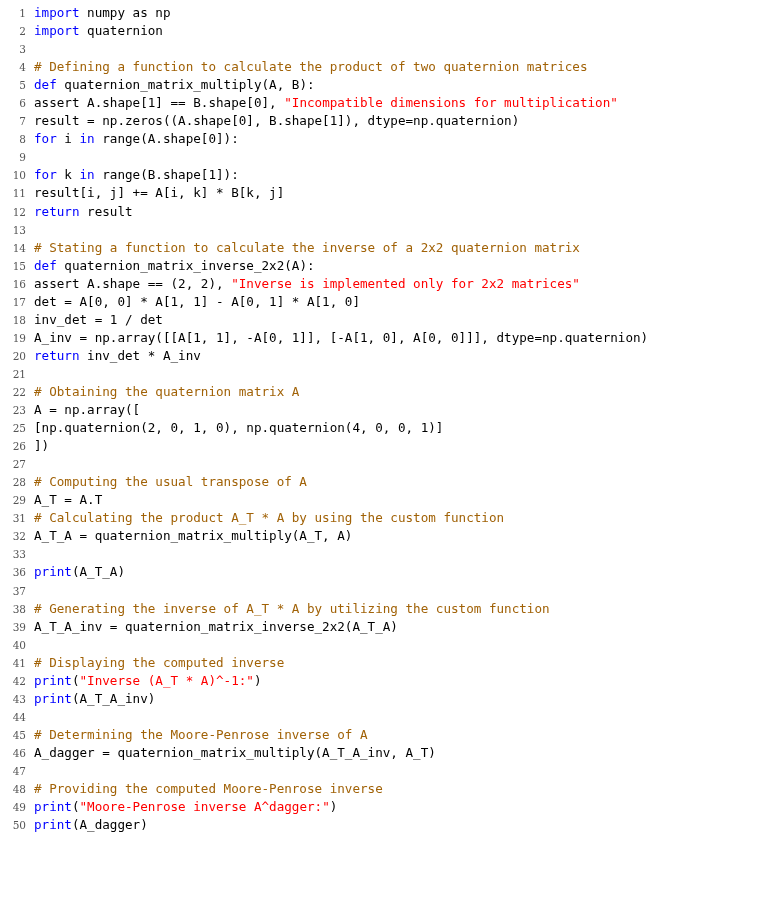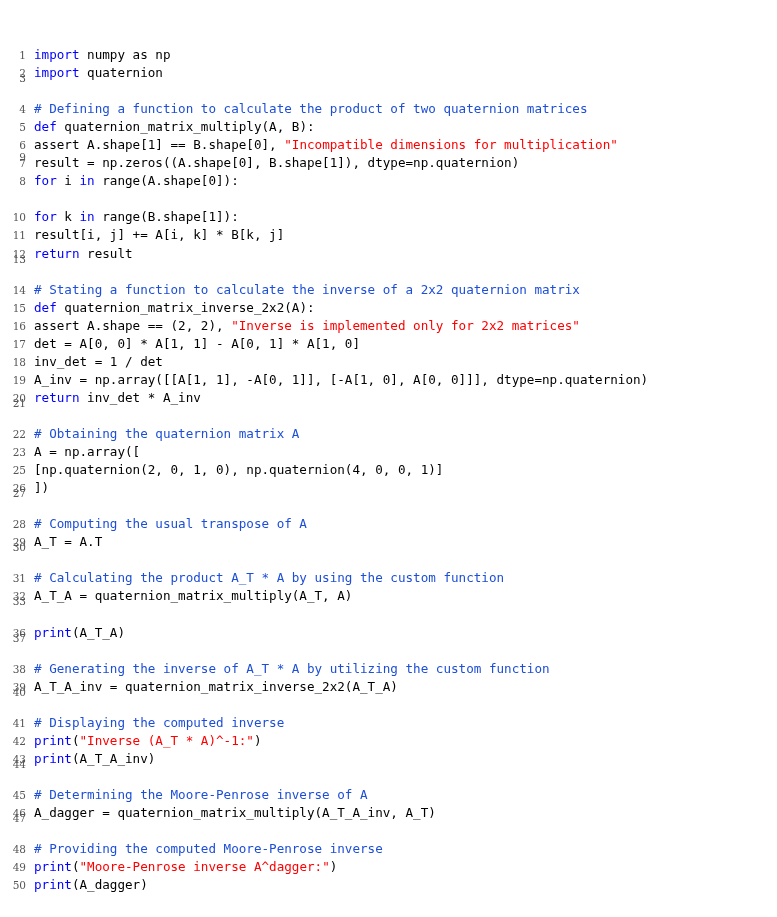--- a/index.html
+++ b/index.html
@@ -30,24 +30,23 @@
     padding-right: 8px;
     color: #555555;
     font-family: "DejaVu Serif", serif;
     font-size: 10.5px;
   }
   .code-text {
     font-size: 12.6px;
     font-family: "DejaVu Sans Mono", monospace;
     color: #000000;
     letter-spacing: 0px;
-    margin-top: 42px;
   }
   .kw   { color: #0000ff; }
-  .cmt  { color: #1d4ed8; }
+  .cmt  { color: #a16207; }
   .str  { color: #ff0000; }
   .plain{ color: #000000; }
 </style>
 </head>
 <body>
 
 <div id="code-listing">
     <div class="code-line"><span class="gutter">1</span><span class="code-text"><span class="kw">import</span><span class="plain"> numpy as np</span></span></div>
     <div class="code-line"><span class="gutter">2</span><span class="code-text"><span class="kw">import</span><span class="plain"> quaternion</span></span></div>
     <div class="code-line"><span class="gutter">3</span><span class="code-text"></span></div>
@@ -69,21 +68,20 @@
     <div class="code-line"><span class="gutter">19</span><span class="code-text"><span class="plain">A_inv = np.array([[A[1, 1], -A[0, 1]], [-A[1, 0], A[0, 0]]], dtype=np.quaternion)</span></span></div>
     <div class="code-line"><span class="gutter">20</span><span class="code-text"><span class="kw">return</span><span class="plain"> inv_det * A_inv</span></span></div>
     <div class="code-line"><span class="gutter">21</span><span class="code-text"></span></div>
     <div class="code-line"><span class="gutter">22</span><span class="code-text"><span class="cmt"># Obtaining the quaternion matrix A</span></span></div>
     <div class="code-line"><span class="gutter">23</span><span class="code-text"><span class="plain">A = np.array([</span></span></div>
     <div class="code-line"><span class="gutter">25</span><span class="code-text"><span class="plain">[np.quaternion(2, 0, 1, 0), np.quaternion(4, 0, 0, 1)]</span></span></div>
     <div class="code-line"><span class="gutter">26</span><span class="code-text"><span class="plain">])</span></span></div>
     <div class="code-line"><span class="gutter">27</span><span class="code-text"></span></div>
     <div class="code-line"><span class="gutter">28</span><span class="code-text"><span class="cmt"># Computing the usual transpose of A</span></span></div>
     <div class="code-line"><span class="gutter">29</span><span class="code-text"><span class="plain">A_T = A.T</span></span></div>
-    <div class="code-line"><span class="gutter">30</span><span class="code-text"></span></div>
     <div class="code-line"><span class="gutter">31</span><span class="code-text"><span class="cmt"># Calculating the product A_T * A by using the custom function</span></span></div>
     <div class="code-line"><span class="gutter">32</span><span class="code-text"><span class="plain">A_T_A = quaternion_matrix_multiply(A_T, A)</span></span></div>
     <div class="code-line"><span class="gutter">33</span><span class="code-text"></span></div>
     <div class="code-line"><span class="gutter">36</span><span class="code-text"><span class="kw">print</span><span class="plain">(A_T_A)</span></span></div>
     <div class="code-line"><span class="gutter">37</span><span class="code-text"></span></div>
     <div class="code-line"><span class="gutter">38</span><span class="code-text"><span class="cmt"># Generating the inverse of A_T * A by utilizing the custom function</span></span></div>
     <div class="code-line"><span class="gutter">39</span><span class="code-text"><span class="plain">A_T_A_inv = quaternion_matrix_inverse_2x2(A_T_A)</span></span></div>
     <div class="code-line"><span class="gutter">40</span><span class="code-text"></span></div>
     <div class="code-line"><span class="gutter">41</span><span class="code-text"><span class="cmt"># Displaying the computed inverse</span></span></div>
     <div class="code-line"><span class="gutter">42</span><span class="code-text"><span class="kw">print</span><span class="plain">(</span><span class="str">"Inverse (A_T * A)^-1:"</span><span class="plain">)</span></span></div>

